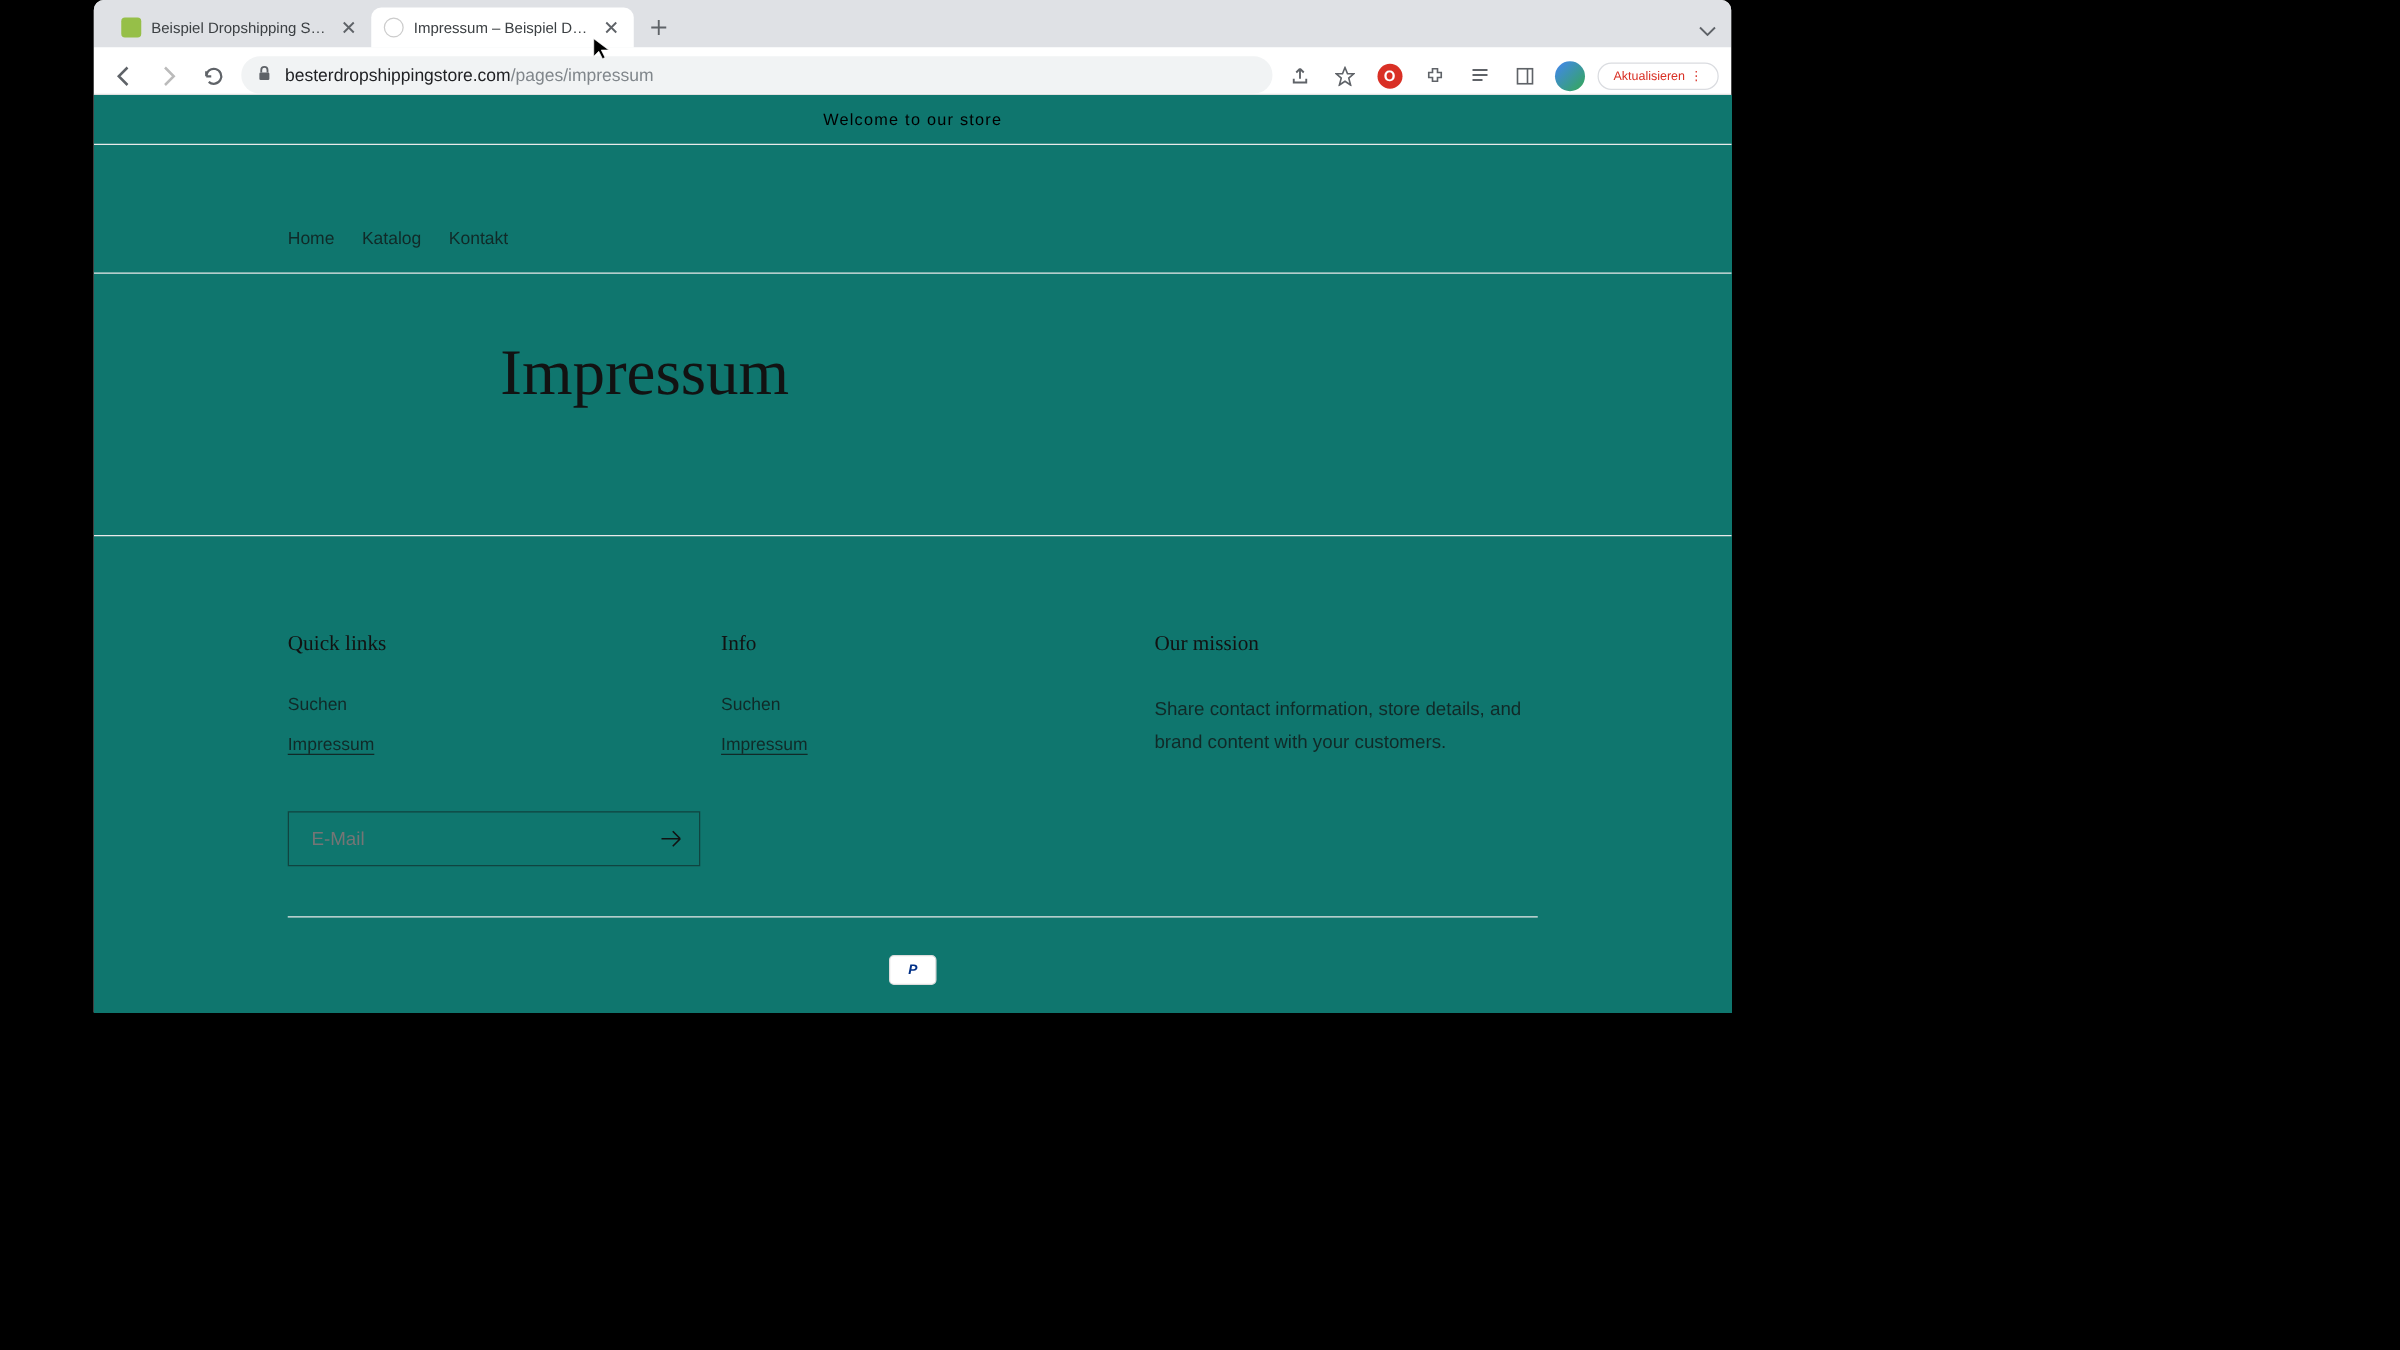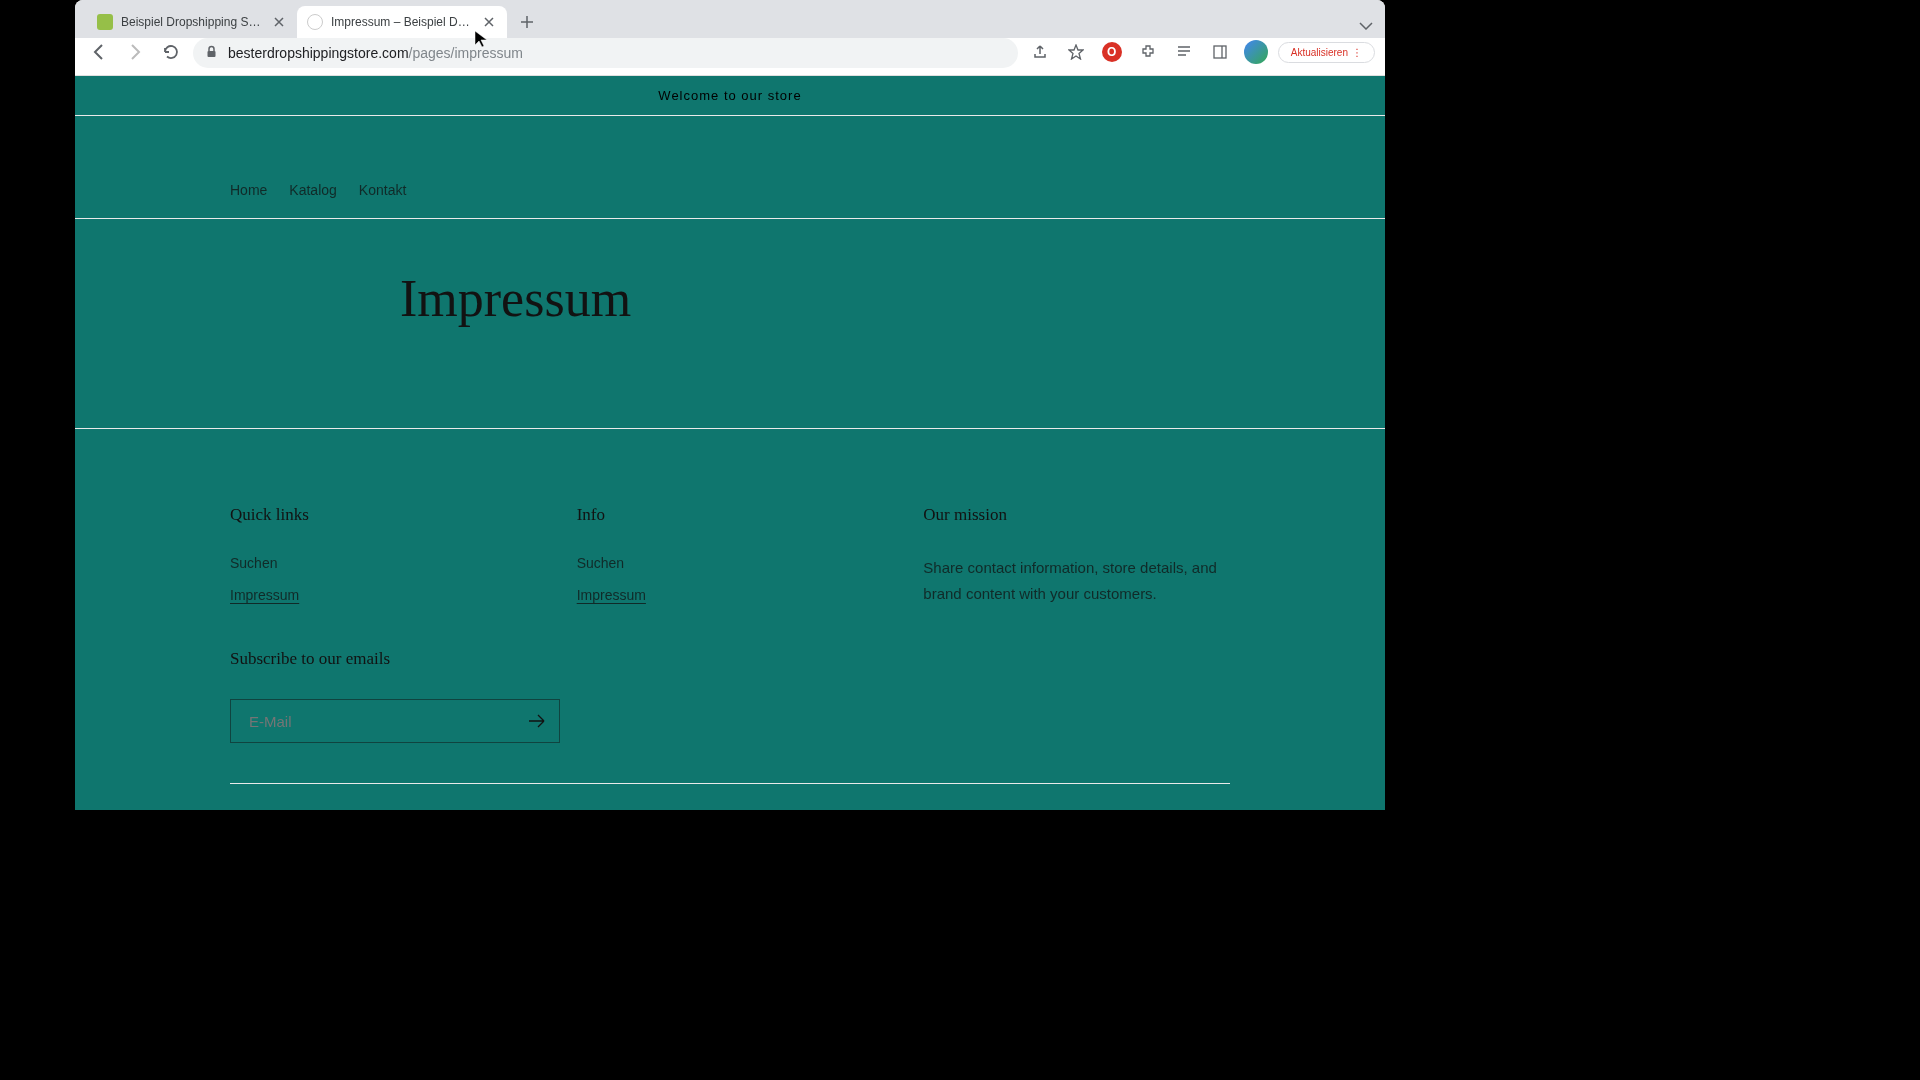--- a/index.html
+++ b/index.html
@@ -78,21 +78,21 @@
     .tab-overflow {
       margin-left: auto;
       margin-right: 12px;
       margin-bottom: 4px;
       cursor: pointer;
     }
     .toolbar {
       background: #fff;
       height: 38px;
       display: flex;
-      align-items: flex-start;
+      align-items: flex-end;
       padding: 0 10px;
       gap: 8px;
       border-bottom: 1px solid #e0e0e0;
     }
     .nav-btn {
       width: 28px;
       height: 28px;
       display: flex;
       align-items: center;
       justify-content: center;
@@ -436,21 +436,20 @@
           <span class="footer-link">Suchen</span>
           <span class="footer-link underlined">Impressum</span>
         </div>
         <div class="footer-col">
           <div class="footer-heading">Our mission</div>
           <div class="mission-text">Share contact information, store details, and brand content with your customers.</div>
         </div>
       </div>
 
       <div class="subscribe-section">
-        <div class="footer-heading">Subscribe to our emails</div>
         <div class="email-form">
           <input class="email-input" placeholder="E-Mail" style="">
           <div class="email-submit">
             <svg width="18" height="14" viewBox="0 0 18 14">
                 <path d="M1 7h15m0 0l-6-6m6 6l-6 6" stroke="#121212" stroke-width="1.3" fill="none"></path>
               </svg>
           </div>
         </div>
       </div>
 

